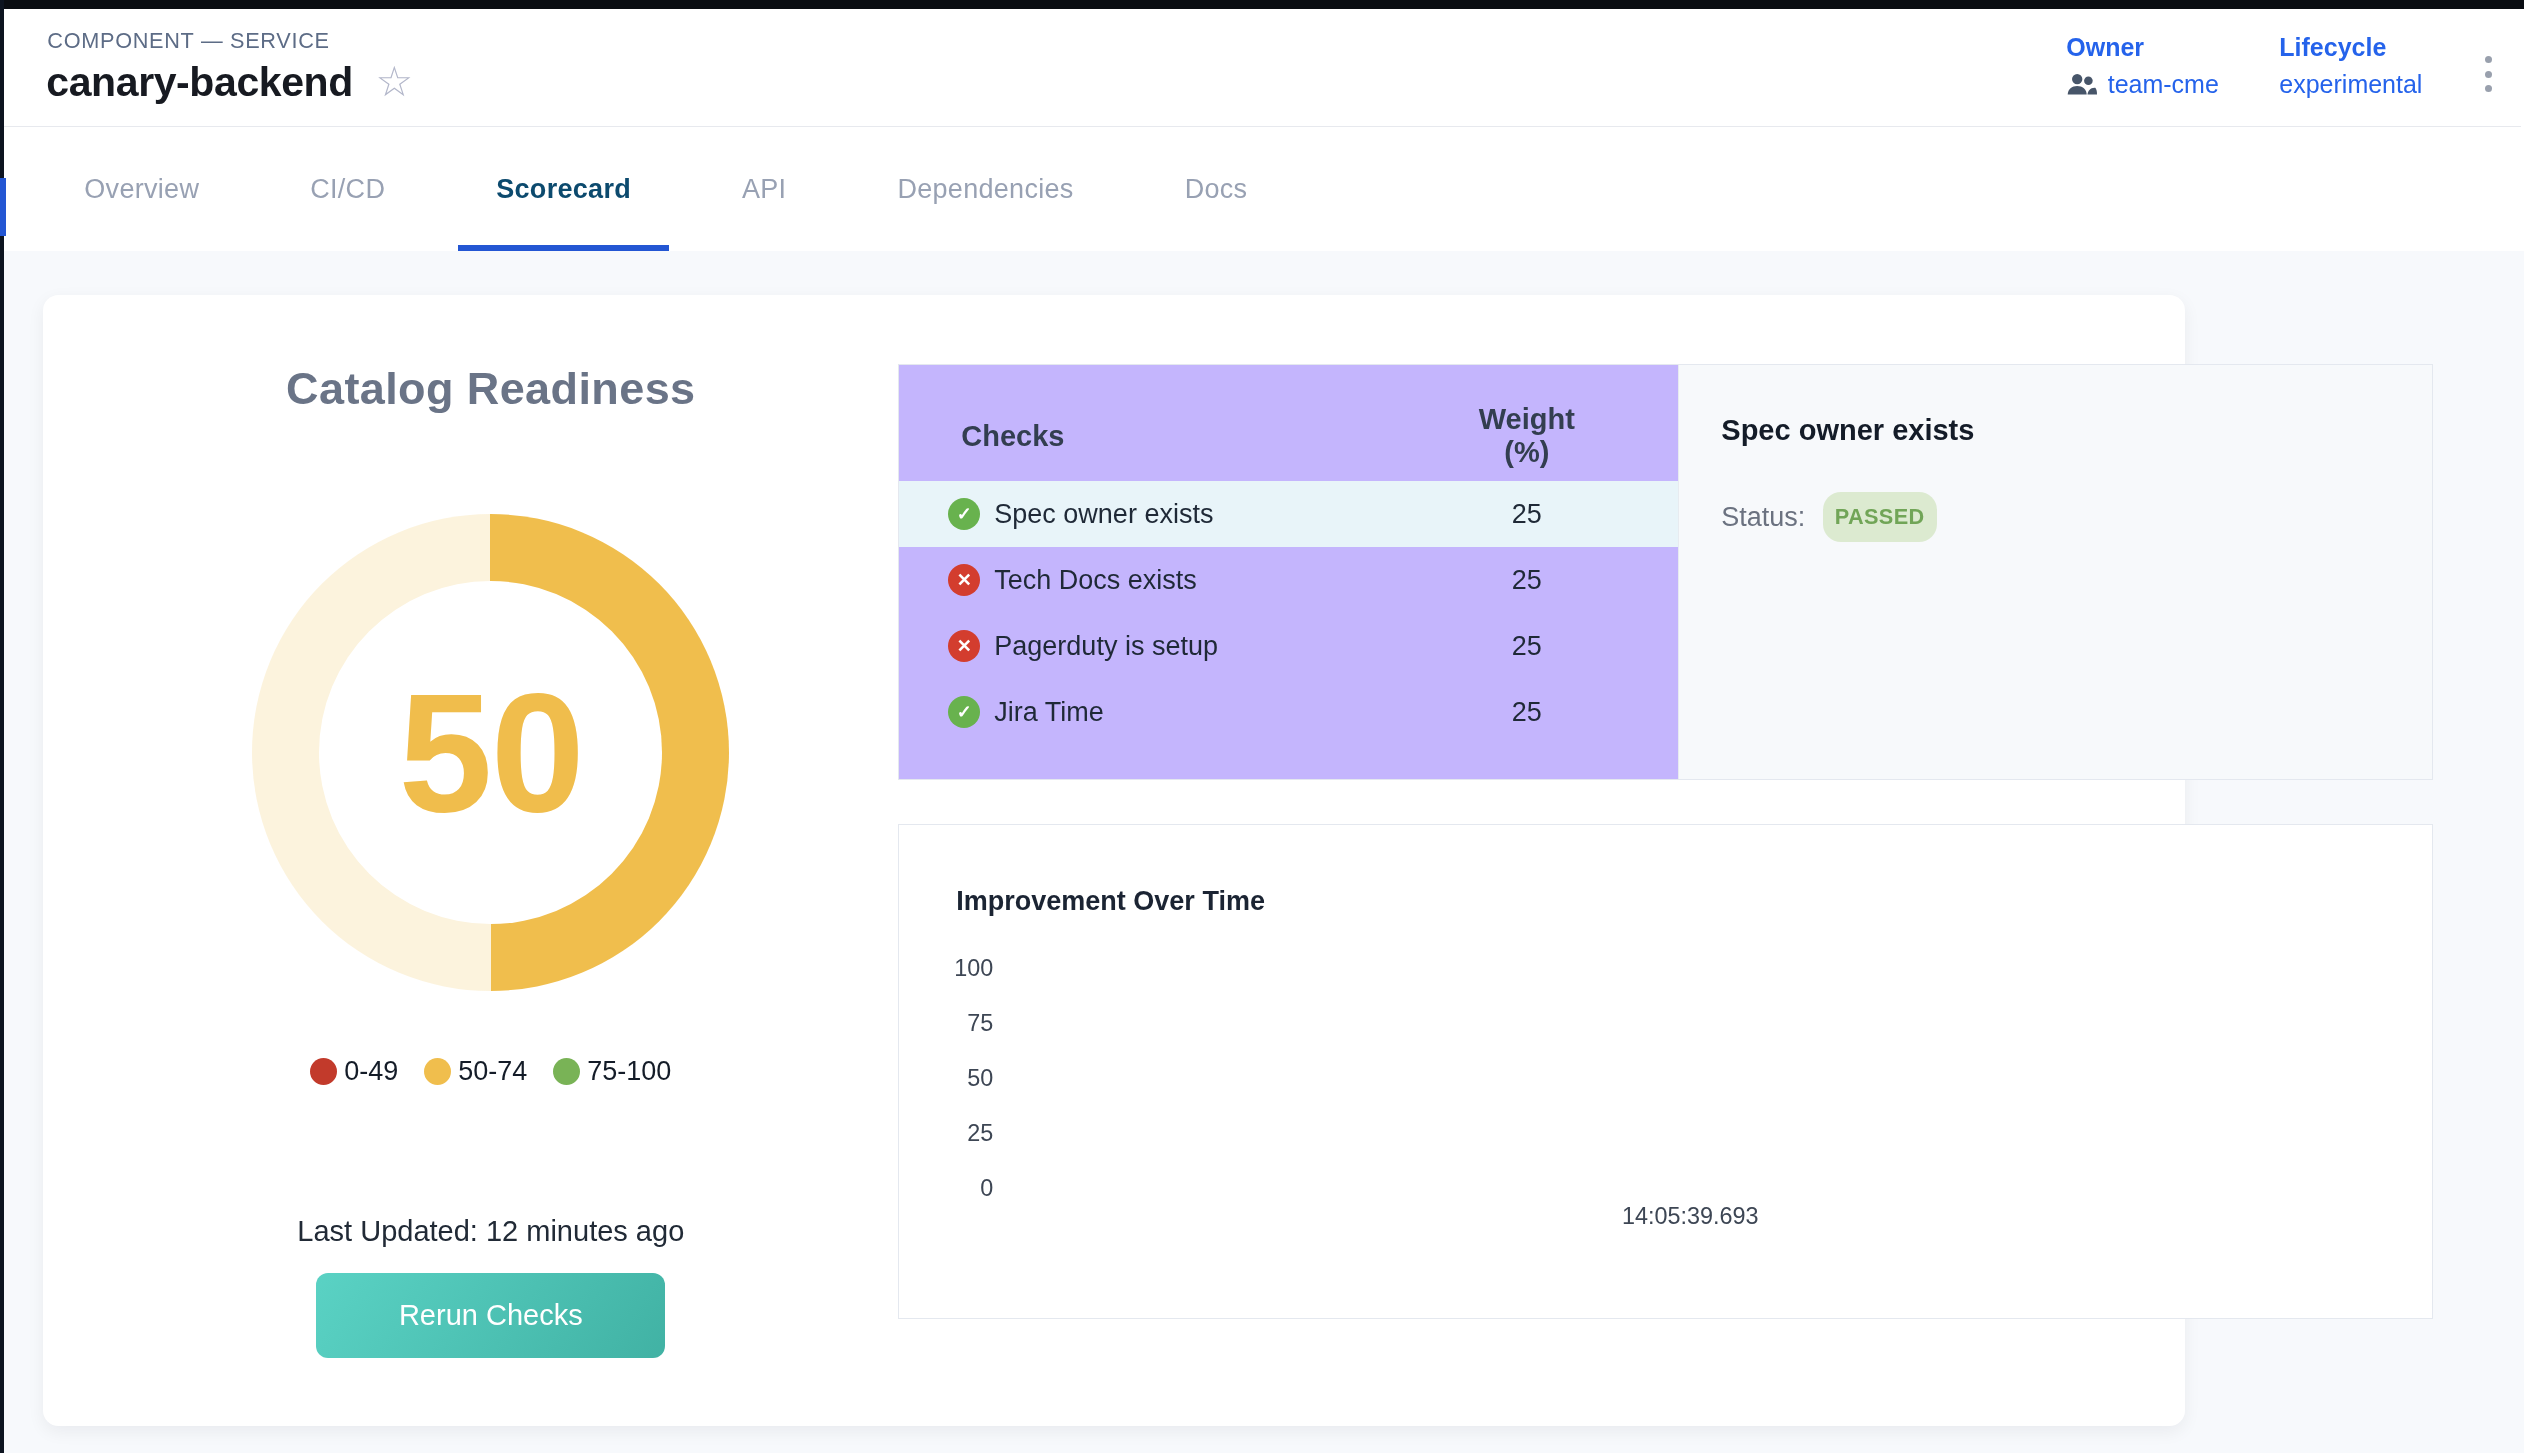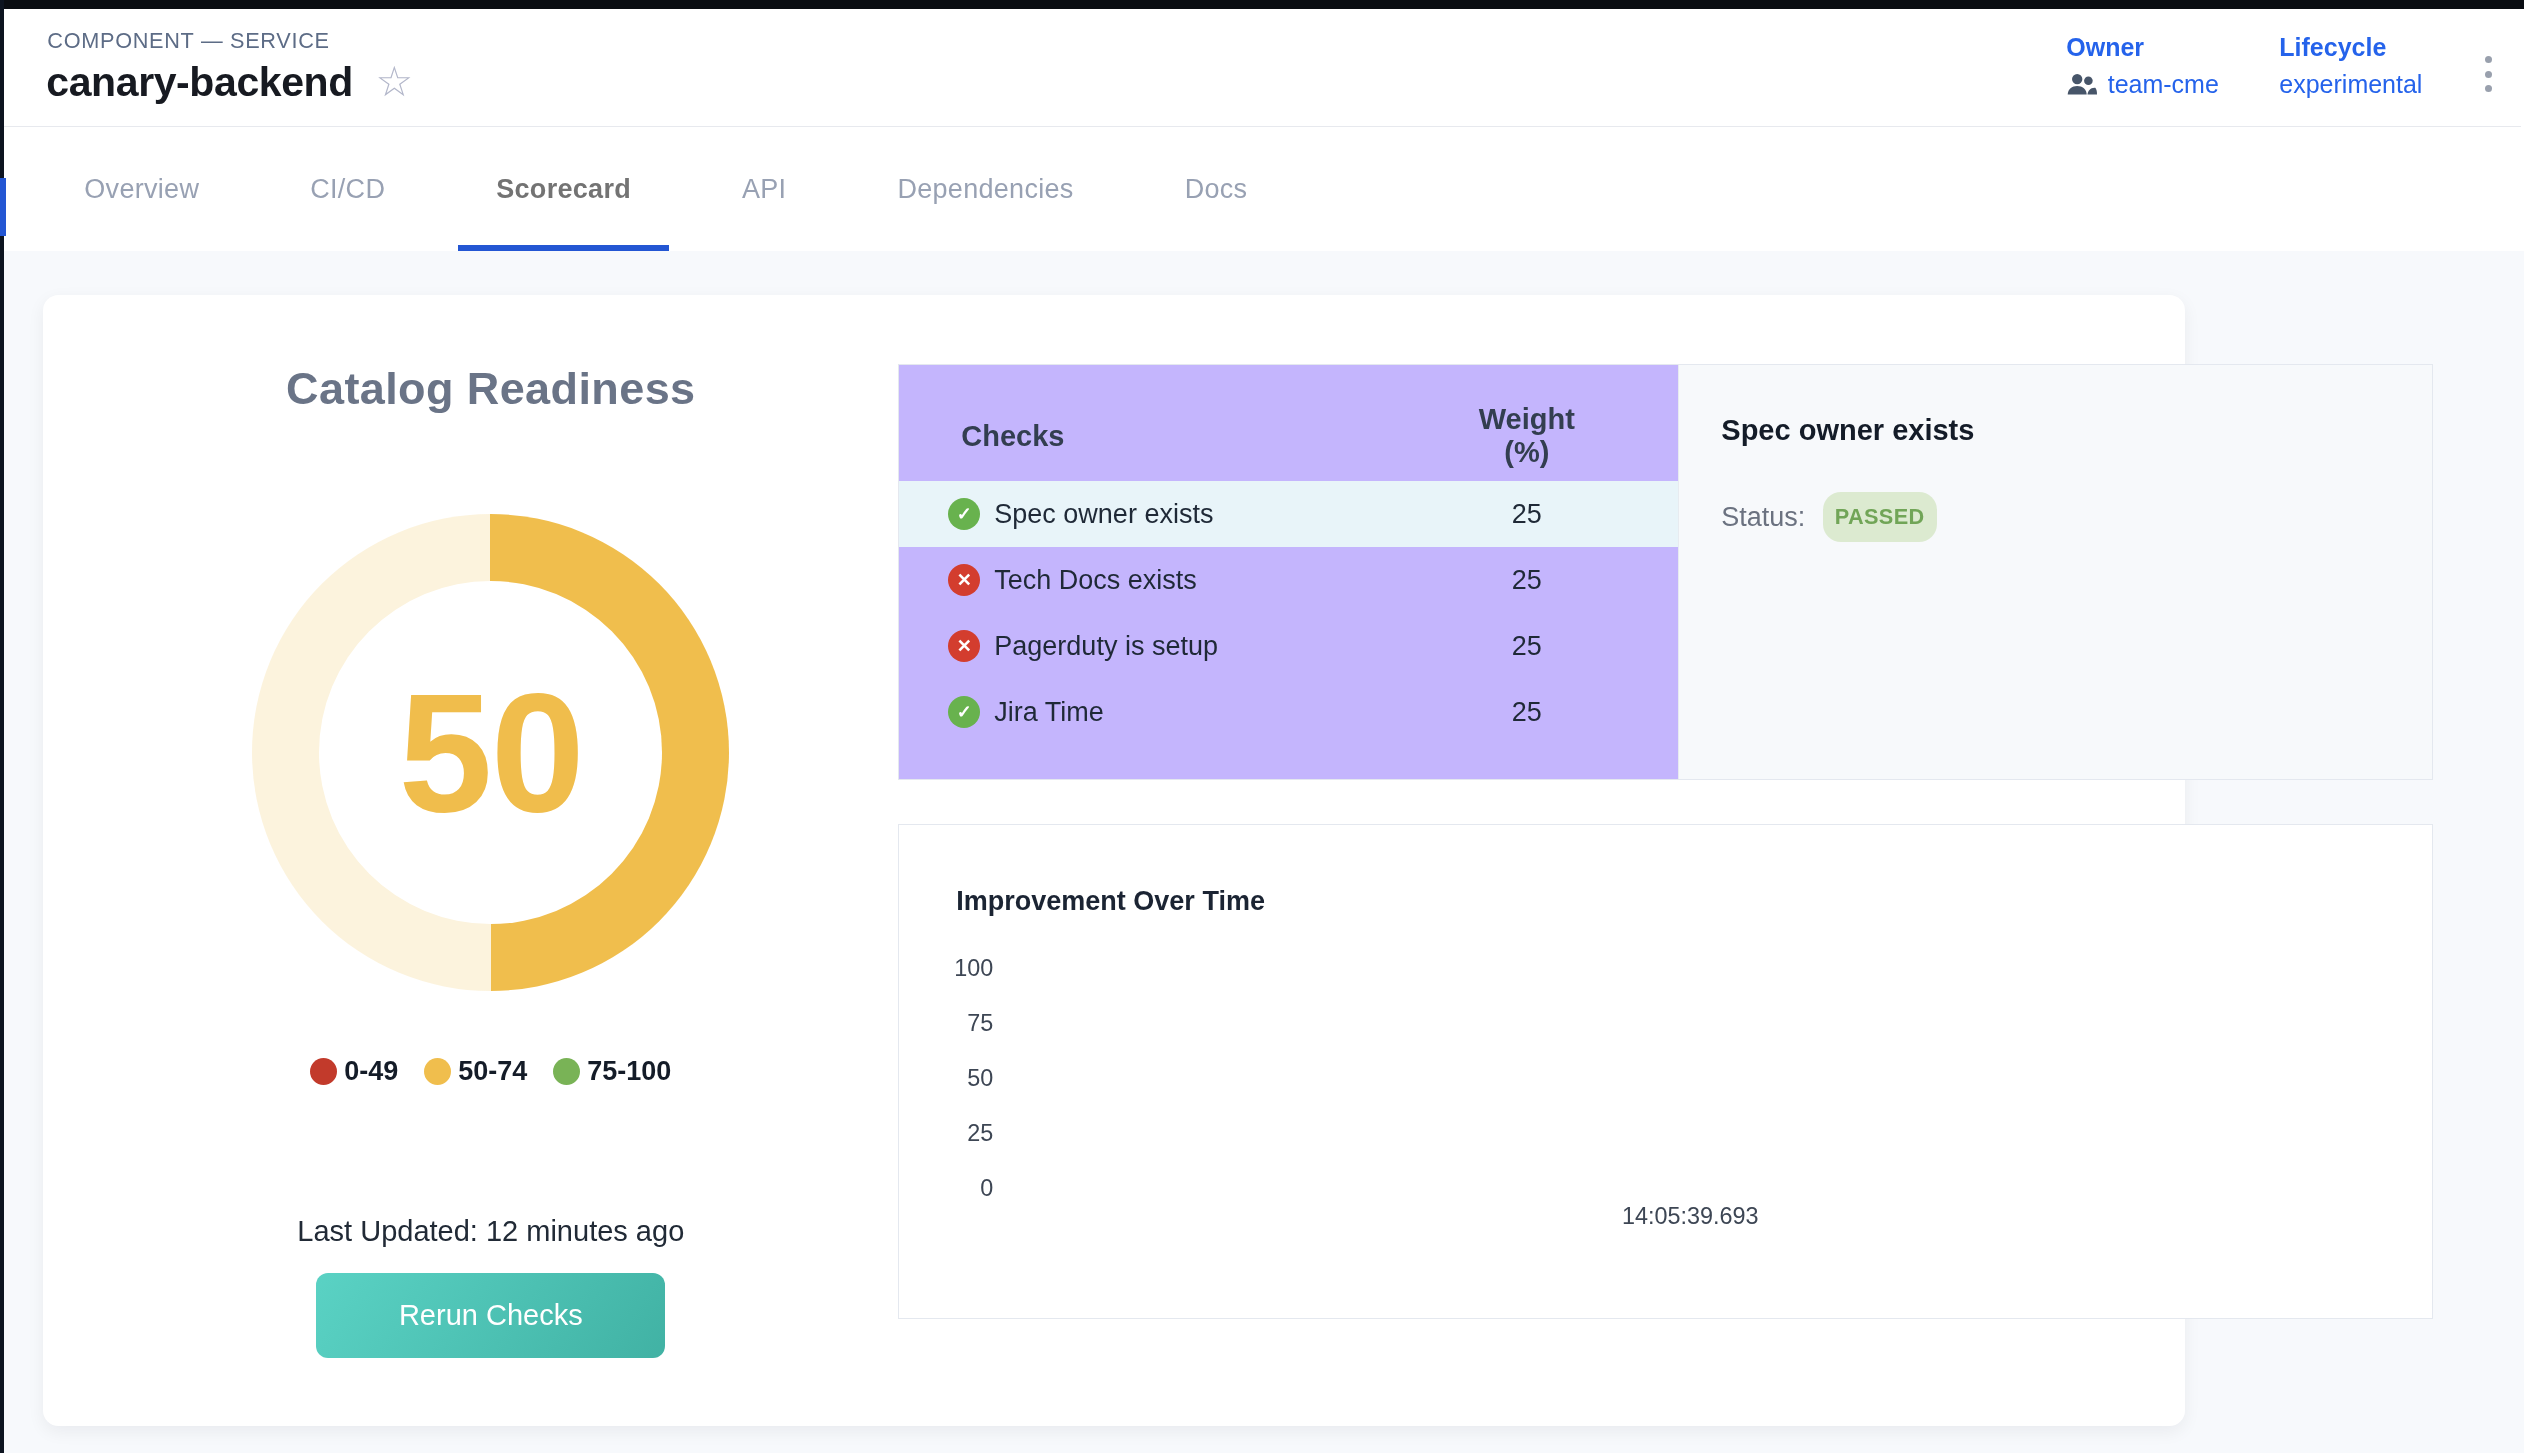--- a/index.html
+++ b/index.html
@@ -27,36 +27,36 @@
   .meta-value-row { margin-top:8px; display:flex; align-items:center; gap:10.4px; }
   .meta-value { font-size:25px; color:var(--accent-blue,#2563eb); }
   .people-icon { width:31px; height:22.5px; display:inline-block; }
 
   .kebab { position:absolute; left:2476px; top:42px; display:flex; flex-direction:column; gap:7.8px; padding:5.2px; cursor:pointer; }
   .kebab span { width:7px; height:7px; border-radius:50%; background:#99a0ad; }
 
   
   .tabbar { position:absolute; left:4.3px; top:128px; right:0; height:123px; background:#fff; display:flex; align-items:stretch; padding-left:42px; gap:35px; }
   .tab { position:relative; display:flex; align-items:center; padding:0 38px; font-size:27px; font-weight:500; color:#98a1b3; letter-spacing:0.3px; cursor:pointer; }
-  .tab.active { color:#737373; font-weight:700;align-items:center; }
+  .tab.active { color:#0c4a6e; font-weight:700;align-items:center; }
   .tab .underline { display:none; }
   .tab.active .underline { display:block; position:absolute; left:0; right:0; bottom:0; height:6px; background:var(--tab-underline,#2356d3); }
 
   
   .content { position:absolute; left:4.3px; top:251px; right:0; bottom:0; background:var(--content-bg,#f7f9fc); }
   .card { position:absolute; left:39px; top:44px; width:2142px; height:1131px; background:#ffffff; border-radius:15.6px; box-shadow:0 5.2px 17.3px rgba(16,24,40,0.06); }
 
   
   .gauge-title { position:absolute; left:75px; top:68px; width:745px; text-align:center; font-size:45px; font-weight:700; color:#6a7487; letter-spacing:0.4px; }
   .donut { position:absolute; left:209px; top:219px; width:477px; height:477px; border-radius:50%; background:conic-gradient(var(--gauge-fill,#f0be4d) 0 50%, var(--gauge-track,#fcf3dd) 50% 100%); }
   .donut-hole { position:absolute; left:67px; top:67px; width:343px; height:343px; border-radius:50%; background:#ffffff; display:flex; align-items:center; justify-content:center; }
   .score { font-size:169px; font-weight:700; color:var(--score-text,#f0bd4c); letter-spacing:-1.7px; }
 
   .legend { position:absolute; left:75px; top:761px; width:745px; display:flex; justify-content:center; gap:26px; }
-  .legend-item { display:flex; align-items:center; gap:7px;font-weight:bold; }
+  .legend-item { display:flex; align-items:center; gap:7px; }
   .legend-dot { width:27px; height:27px; border-radius:50%; }
   .legend-label { font-size:27px; color:#141c28; }
 
   .last-updated { position:absolute; left:75px; top:920px; width:745px; text-align:center; font-size:29px; color:#212a36; }
 
   .rerun-btn { position:absolute; left:273px; top:978px; width:349px; height:85px; border:none; border-radius:12px;
     background:linear-gradient(125deg, var(--button-grad-start,#5ad2c4) 0%, var(--button-grad-end,#41b2a4) 100%);
     color:#ffffff; font-family:"Liberation Sans",sans-serif; font-size:29px; font-weight:500; cursor:pointer; }
 
   

